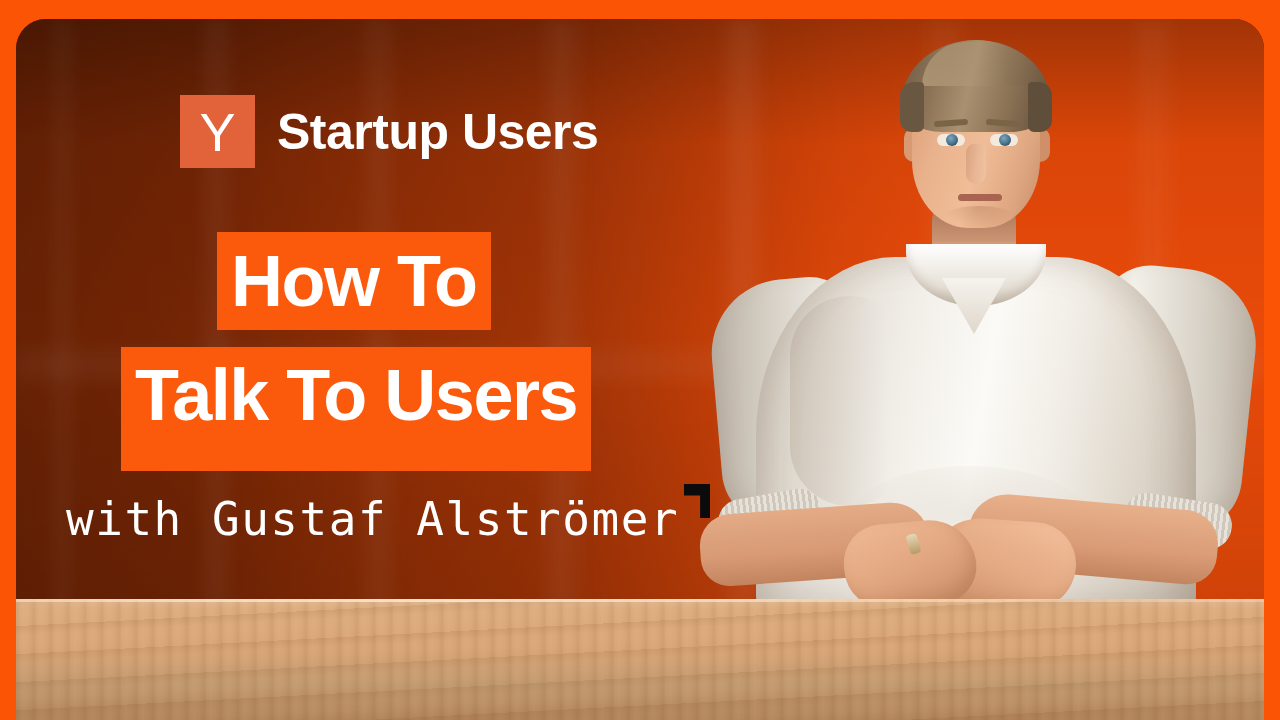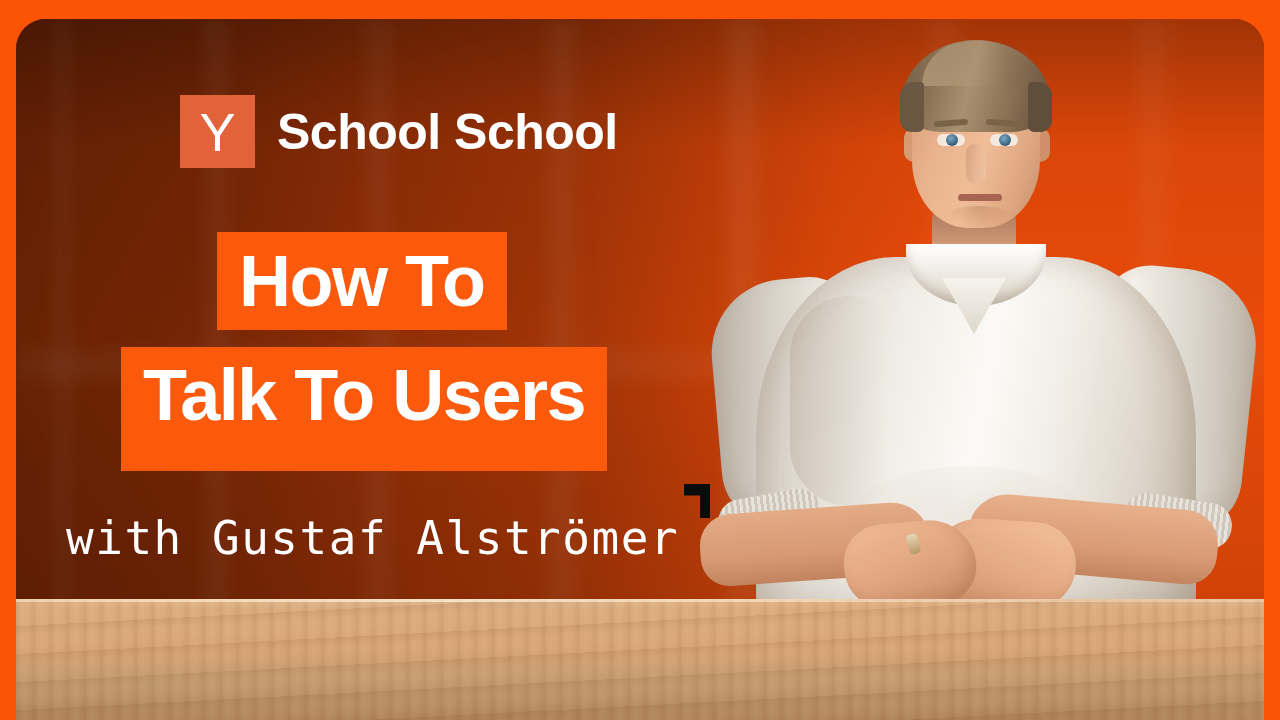--- a/index.html
+++ b/index.html
@@ -342,30 +342,30 @@
 
   .title-line {
     position: absolute;
     background: #fb5a0d;
     color: #ffffff;
     font-weight: bold;
     font-size: 72px;
     line-height: 98px;
     letter-spacing: -1.5px;
     white-space: nowrap;
-    padding: 0 22px;
+    padding: 0 14px;
     height: 98px;
   }
   .title-line-1 { left: 201px; top: 213px; }
   .title-line-2 { left: 105px; top: 328px; height: 124px; line-height: 96px; }
 
   .subtitle {
     position: absolute;
     left: 50px;
-    top: 491px;
+    top: 472px;
     color: #ffffff;
     font-family: "DejaVu Sans Mono", "Liberation Mono", monospace;
     font-size: 46px;
     line-height: 56px;
     letter-spacing: 1.5px;
     white-space: nowrap;
   }
 
   .corner-mark {
     position: absolute;
@@ -429,21 +429,21 @@
       <div class="p-part hand-near"></div>
       <div class="p-part ring"></div>
     </div>
 
     <div class="table-surface">
       <div class="table-edge-highlight"></div>
     </div>
 
     <div class="brand-row">
       <div class="yc-logo">Y</div>
-      <div class="brand-name">School School</div>
+      <div class="brand-name">Startup Users</div>
     </div>
 
     <div class="title-line title-line-1">How To</div>
     <div class="title-line title-line-2">Talk To Users</div>
 
     <div class="subtitle">with Gustaf Alströmer</div>
 
     <div class="corner-mark"></div>
 
   </div>

